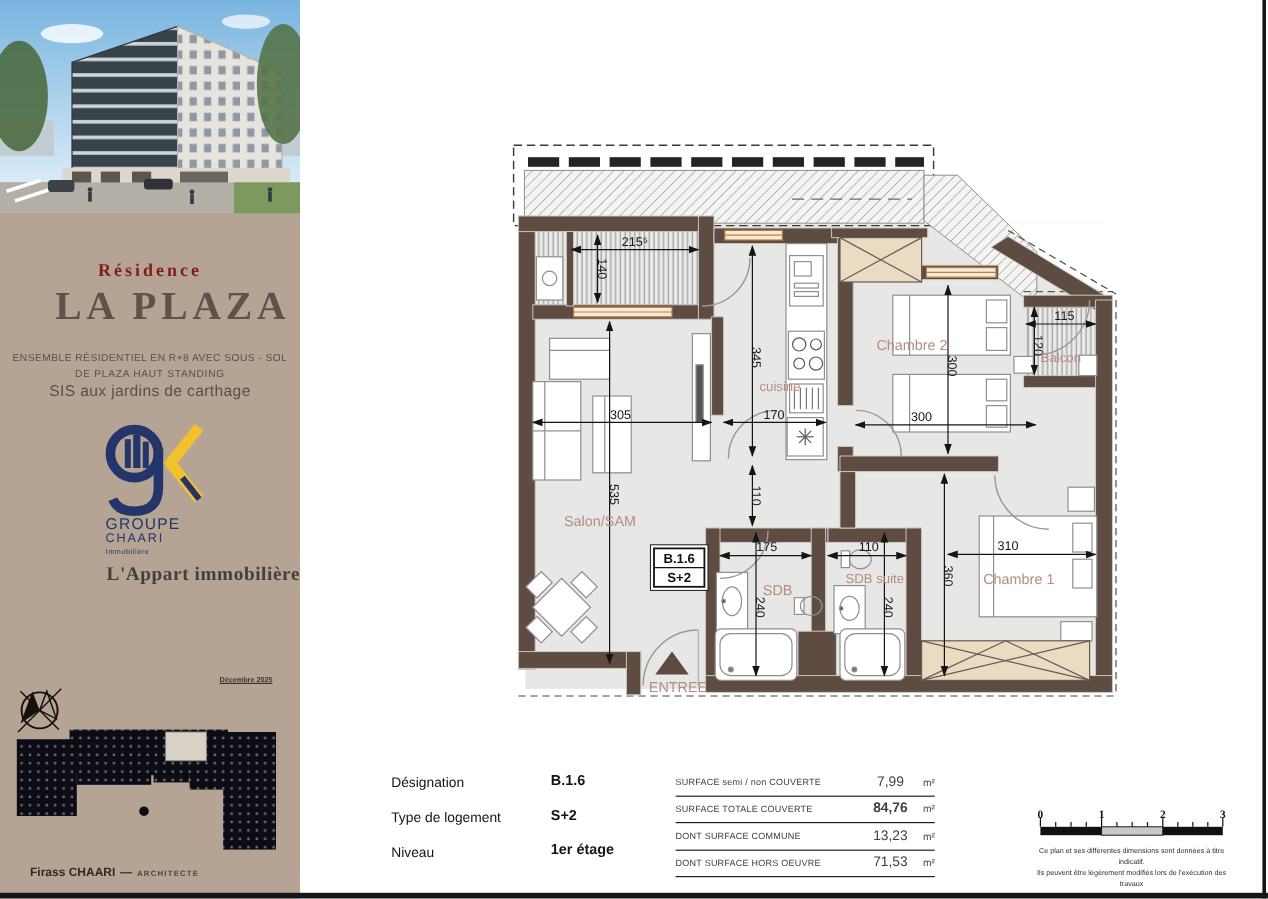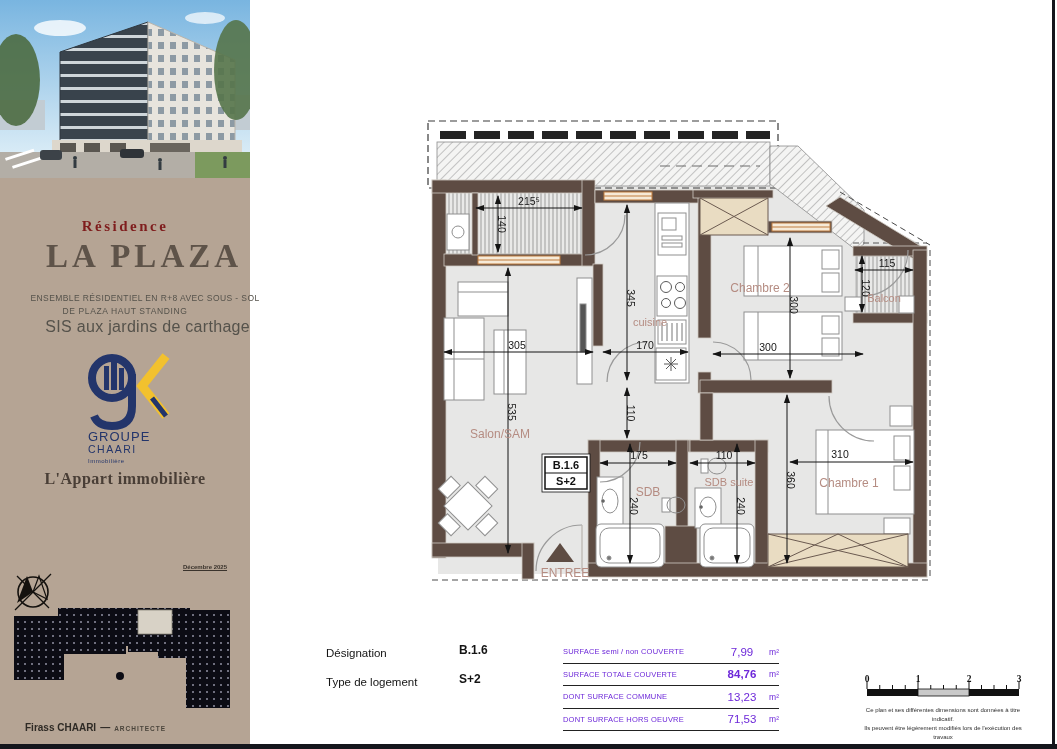--- a/index.html
+++ b/index.html
@@ -8,46 +8,46 @@
   
   .sidebar{position:absolute;left:0;top:0;width:250px;height:749px;background:#b5a494;}
   .sidebar .photo{position:absolute;left:0;top:0;}
   .s-res{position:absolute;left:0;top:218px;width:250px;text-align:center;
          font-family:"Liberation Serif",serif;font-weight:bold;font-size:15px;
          letter-spacing:2.5px;color:#7f1d1d;}
   .s-name{position:absolute;left:0;top:238px;width:250px;text-align:center;
           font-family:"Liberation Serif",serif;font-weight:bold;font-size:33px;
           letter-spacing:4px;color:#5e5349;margin-left:19px;}
   .s-sub{position:absolute;left:0;width:250px;text-align:center;color:#55524b;}
-  .s-sub1{top:293px;font-size:8.5px;letter-spacing:.4px;padding-left:20px;}
+  .s-sub1{top:293px;font-size:8.5px;letter-spacing:.4px;}
   .s-sub2{top:306px;font-size:8.5px;letter-spacing:.6px;}
-  .s-sub3{top:318px;font-size:16px;letter-spacing:.3px;text-align:right;}
+  .s-sub3{top:318px;font-size:13px;letter-spacing:.3px;}
   .logo-svg{position:absolute;left:72px;top:350px;}
   .logo-text{position:absolute;left:88px;top:431px;color:#23356b;line-height:12px;}
   .logo-text .lt1{font-size:13px;letter-spacing:1px;}
   .logo-text .lt2{font-size:10.5px;letter-spacing:1.5px;}
   .logo-text .lt3{font-size:6px;letter-spacing:.5px;}
-  .s-brand{position:absolute;left:0;top:470px;width:250px;text-align:center;
+  .s-brand{position:absolute;left:0;top:470px;width:250px;text-align:right;
            font-family:"Liberation Serif",serif;font-weight:bold;font-size:16px;
            color:#493e36;letter-spacing:.5px;}
   .s-date{position:absolute;left:183px;top:564px;font-size:6px;color:#3a332c;
           text-decoration:underline;font-weight:bold;}
   .compass{position:absolute;left:10px;top:566px;}
   .siteplan{position:absolute;left:8px;top:598px;}
   .s-arch{position:absolute;left:25px;top:722px;color:#2e2a25;font-size:10px;font-weight:bold;}
   .s-arch .dash{font-weight:bold;margin:0 4px;}
   .s-arch .title{font-size:6.5px;letter-spacing:1px;color:#4a443b;font-weight:bold;}
   
   .plan-svg{position:absolute;left:0;top:0;}
   
   .info-table{position:absolute;left:326px;top:643px;width:240px;color:#141414;}
   .info-row{position:relative;height:29px;}
   .info-row .lab{font-size:11.5px;}
   .info-row .val{position:absolute;left:133px;top:0;font-size:12px;font-weight:bold;}
-  .surf-table{position:absolute;left:563px;top:641px;width:216px;color:#6d28d9;}
+  .surf-table{position:absolute;left:563px;top:641px;width:216px;color:#404040;}
   .surf-row{display:flex;align-items:center;height:21.5px;border-bottom:1px solid #222;}
   .surf-row:last-child{border-bottom:1px solid #222;}
   .surf-row .lab{flex:1;font-size:7.5px;letter-spacing:.2px;}
   .surf-row .val{width:34px;text-align:center;font-size:11.5px;}
   .surf-row .val.b{font-weight:bold;}
   .surf-row .unit{width:20px;text-align:right;font-size:8.5px;}
   .disclaimer{position:absolute;left:858px;top:706px;width:170px;text-align:center;
               font-size:6px;color:#2e2e2e;line-height:9px;}
   
   .frame-right{position:absolute;left:1052px;top:0;width:3px;height:749px;background:#14161c;}
@@ -493,20 +493,24 @@
 
   <div class="info-table">
     <div class="info-row">
       <span class="lab">Désignation</span>
       <span class="val">B.1.6</span>
     </div>
     <div class="info-row">
       <span class="lab">Type de logement</span>
       <span class="val">S+2</span>
     </div>
+    <div class="info-row">
+      <span class="lab">Niveau</span>
+      <span class="val">1er étage</span>
+    </div>
   </div>
 
   <div class="surf-table">
     <div class="surf-row">
       <span class="lab">SURFACE semi / non COUVERTE</span>
       <span class="val">7,99</span>
       <span class="unit">m²</span>
     </div>
     <div class="surf-row">
       <span class="lab">SURFACE TOTALE COUVERTE</span>

